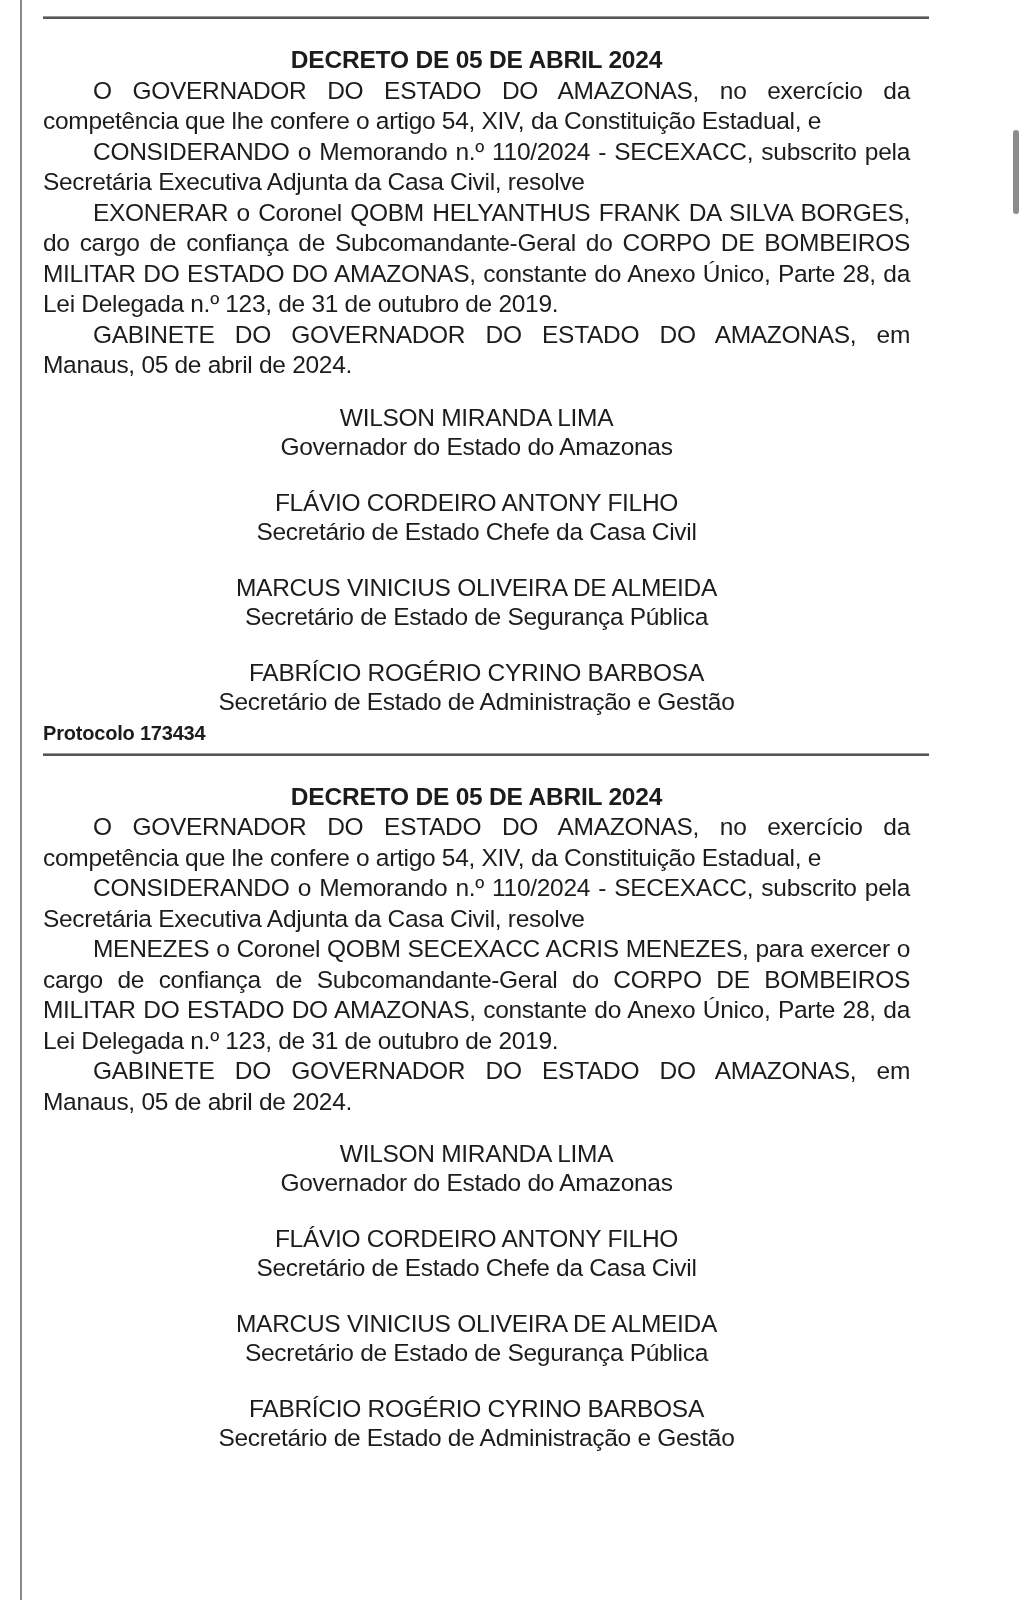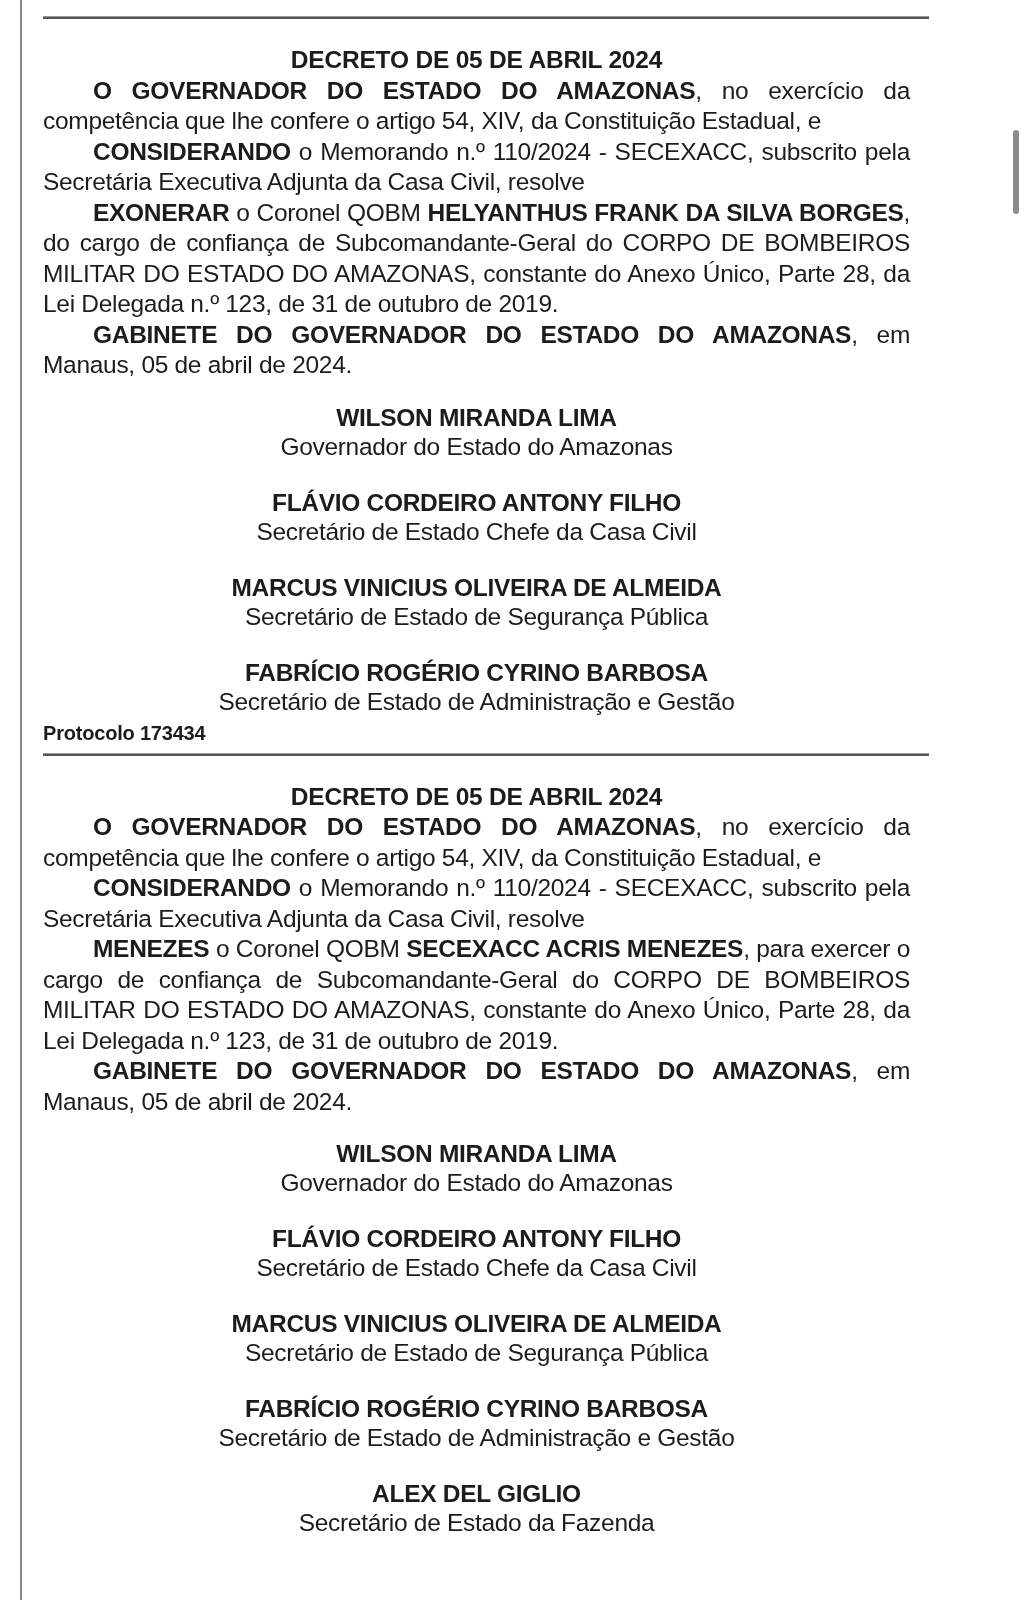--- a/index.html
+++ b/index.html
@@ -25,24 +25,24 @@
     border-top: 1px solid #999; box-sizing: border-box;
   }
   .rule.top { margin-top: 0; }
   .decree { font-size: 24.5px; line-height: 30.5px; }
   .decree-title {
     text-align: center; font-weight: bold; margin-top: 26px;
     letter-spacing: -0.2px;
   }
   .para { text-align: justify; text-align-last: left; margin: 0; letter-spacing: -0.3px; }
   .para.indent { text-indent: 50px; }
-  .b { font-weight: bold; }
+  .b { font-weight: normal; }
   .signatures { margin-top: 22px; }
   .sig { text-align: center; margin-bottom: 27px; }
-  .sig-name { font-weight: bold; line-height: 29px; letter-spacing: -0.3px; }
+  .sig-name { font-weight: normal; line-height: 29px; letter-spacing: -0.3px; }
   .sig-role { line-height: 29px; letter-spacing: -0.3px; }
   .protocol {
     text-align: left; font-weight: bold; font-size: 20px; line-height: 24px;
     margin-top: -22px; margin-bottom: 8px; letter-spacing: -0.2px;
   }
 </style>
 </head>
 <body>
 
 <div class="page-border"></div>
@@ -98,19 +98,15 @@
         <div class="sig-role">Secretário de Estado Chefe da Casa Civil</div>
       </div>
       <div class="sig">
         <div class="sig-name">MARCUS VINICIUS OLIVEIRA DE ALMEIDA</div>
         <div class="sig-role">Secretário de Estado de Segurança Pública</div>
       </div>
       <div class="sig">
         <div class="sig-name">FABRÍCIO ROGÉRIO CYRINO BARBOSA</div>
         <div class="sig-role">Secretário de Estado de Administração e Gestão</div>
       </div>
-      <div class="sig">
-        <div class="sig-name">ALEX DEL GIGLIO</div>
-        <div class="sig-role">Secretário de Estado da Fazenda</div>
-      </div>
     </div>
   </section>
 </div>
 
 </body></html>

